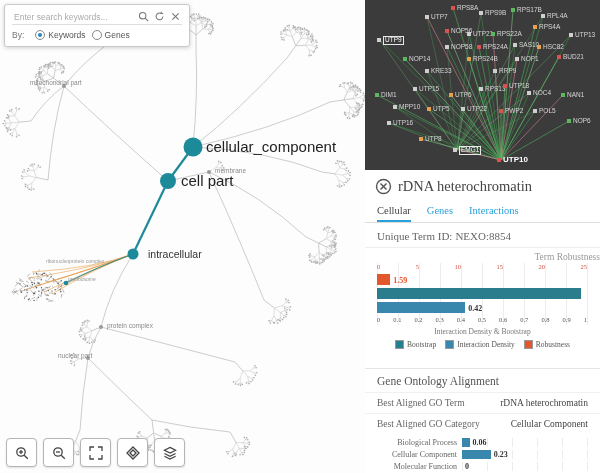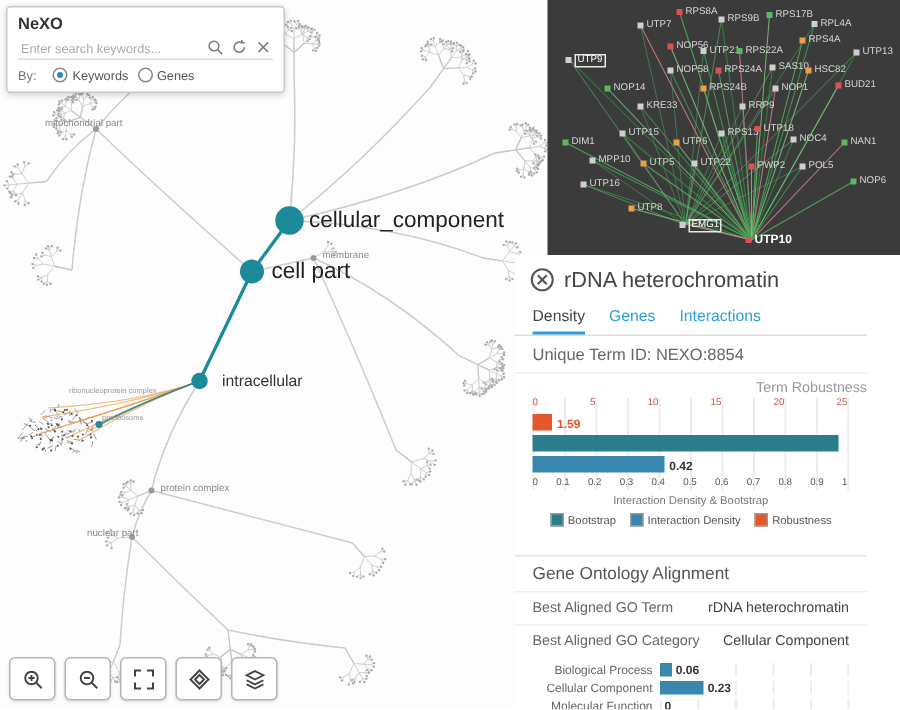--- a/index.html
+++ b/index.html
@@ -44,21 +44,21 @@
   
   .network{position:absolute;left:365px;top:0;width:235px;height:170px;background:#3b3b3b;overflow:hidden;}
   #network-svg{position:absolute;left:0;top:0;}
   .net-node{position:absolute;display:flex;align-items:center;line-height:1;}
   .net-dot{width:4px;height:4px;display:inline-block;margin-right:2px;}
   .net-label{font-size:6.5px;color:#d6d6d6;white-space:nowrap;}
   .net-node.boxed .net-label{border:1px solid #e8e8e8;padding:0 1px;color:#fff;}
   .net-node.big .net-label{font-size:8px;color:#fff;font-weight:bold;}
 
   
-  .detail{position:absolute;left:343px;top:170px;width:235px;height:303px;background:#fff;overflow:hidden;}
+  .detail{position:absolute;left:365px;top:170px;width:235px;height:303px;background:#fff;overflow:hidden;font-family:Liberation Serif, serif;}
   .detail-header{display:flex;align-items:center;padding:8px 10px 5px;}
   .close-icon{width:17px;height:17px;margin-right:6px;cursor:pointer;flex:0 0 auto;}
   .close-icon svg{stroke:#555;fill:none;stroke-width:1.4;}
   .detail-title{font-size:14.5px;color:#444;font-weight:500;white-space:nowrap;}
   .tabs{display:flex;gap:16px;padding:0 12px;border-bottom:1px solid #ddd;}
   .tab{font-size:10.5px;color:#2a9fd8;padding:5px 0 4px;cursor:pointer;}
   .tab.active{color:#444;border-bottom:2px solid #2a9fd8;}
   .term-row{padding:7px 12px 5px;font-size:11px;color:#666;border-bottom:1px solid #eee;}
   .term-id{margin-left:3px;}
   .sec-label{text-align:right;font-size:9.5px;color:#999;margin:4px 0 1px;}
@@ -1610,21 +1610,20 @@
     <div class="t-label l-cp">cell part</div>
     <div class="t-label l-ic">intracellular</div>
     <div class="t-label t-small l-mito">mitochondrial part</div>
     <div class="t-label t-small l-mem">membrane</div>
     <div class="t-label t-small l-pc">protein complex</div>
     <div class="t-label t-small l-np">nuclear part</div>
     <div class="t-label t-tiny l-rnp">ribonucleoprotein complex</div>
     <div class="t-label t-tiny l-pre">preribosome</div>
 
     <div class="search-panel">
-      <div class="app-title">NeXO</div>
       <div class="search-row">
         <input class="search-input" placeholder="Enter search keywords..." style="">
         <span class="s-icon">
           <svg width="11" height="11" viewBox="0 0 13 13">
               <circle cx="5.5" cy="5.5" r="3.8"></circle>
               <line x1="8.4" y1="8.4" x2="12" y2="12"></line>
             </svg>
         </span>
         <span class="s-icon">
           <svg width="11" height="11" viewBox="0 0 13 13">
@@ -1905,21 +1904,21 @@
       <span class="close-icon">
         <svg width="17" height="17" viewBox="0 0 17 17">
             <circle cx="8.5" cy="8.5" r="7"></circle>
             <line x1="5.5" y1="5.5" x2="11.5" y2="11.5"></line>
             <line x1="11.5" y1="5.5" x2="5.5" y2="11.5"></line>
           </svg>
       </span>
       <span class="detail-title">rDNA heterochromatin</span>
     </div>
     <div class="tabs" id="tabs">
-        <div class="tab active">Density</div>
+        <div class="tab active">Cellular</div>
         <div class="tab">Genes</div>
         <div class="tab">Interactions</div>
       </div>
     <div class="term-row">
       <span>Unique Term ID:</span><span class="term-id">NEXO:8854</span>
     </div>
     <div class="sec-label">Term Robustness</div>
     <div class="chart1">
       <div class="chart-grid">
         <div class="axis top-axis" id="top-axis">

